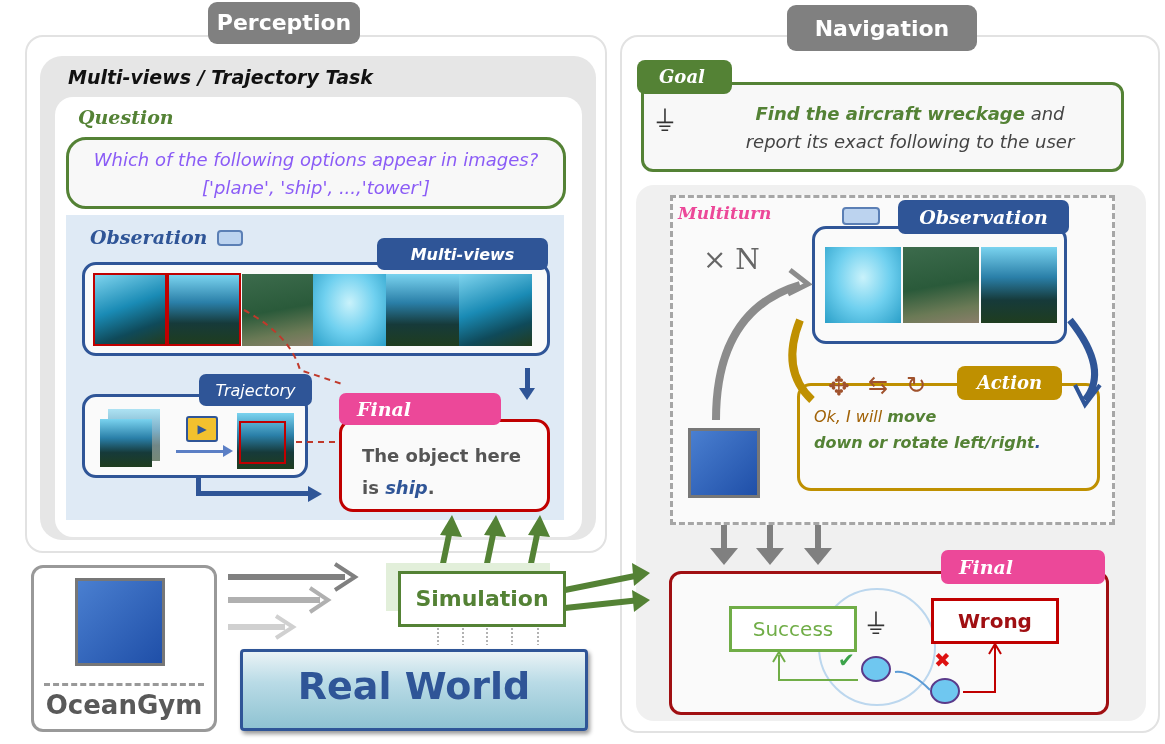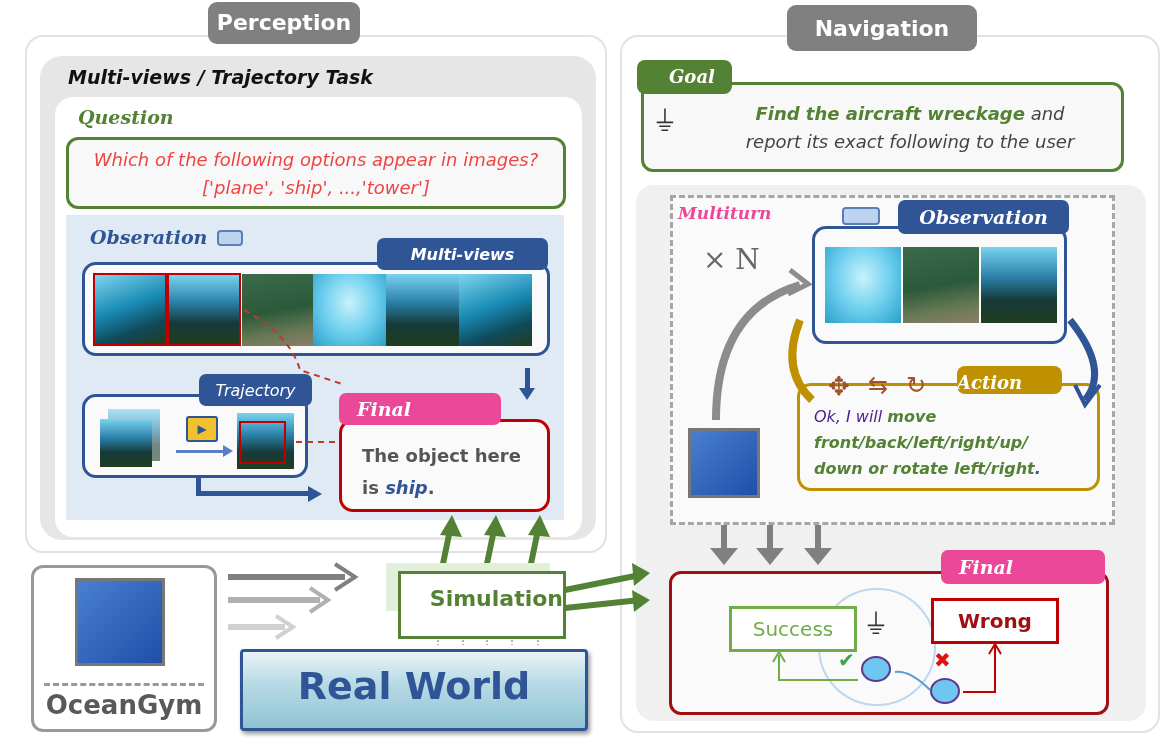--- a/index.html
+++ b/index.html
@@ -20,21 +20,21 @@
 <body>
 
 <div class="panel" style="left:25px;top:35px;width:582px;height:518px"></div>
 <div class="tab-gray" style="left:208px;top:2px;width:152px;height:42px;line-height:42px">Perception</div>
 
 <div class="abs" style="left:40px;top:56px;width:556px;height:484px;background:#e6e6e6;border-radius:22px"></div>
 <div class="abs" style="left:68px;top:66px;font-size:19px;font-weight:bold;font-style:italic;color:#111">Multi-views / Trajectory Task</div>
 
 <div class="abs" style="left:55px;top:97px;width:527px;height:440px;background:#fff;border-radius:18px"></div>
 <div class="abs serif-it" style="left:78px;top:106px;font-size:19px;color:#548235">Question</div>
-<div class="abs" style="left:66px;top:137px;width:500px;height:72px;border:3px solid #548235;border-radius:12px;background:#f8f8f8;text-align:center;color:#ef4444;font-size:18px;font-style:italic;padding-top:6px;line-height:28px">
+<div class="abs" style="left:66px;top:137px;width:500px;height:72px;border:3px solid #548235;border-radius:20px;background:#f8f8f8;text-align:center;color:#8b5cf6;font-size:18px;font-style:italic;padding-top:6px;line-height:28px">
   <div>Which of the following options appear in images?</div>
   <div>['plane', 'ship', ...,'tower']</div>
 </div>
 
 <div class="abs" style="left:66px;top:215px;width:498px;height:305px;background:#dfeaf5"></div>
 <div class="abs serif-it" style="left:90px;top:226px;font-size:19px;color:#2f5597">Obseration</div>
 <span class="abs" style="left:217px;top:230px;width:26px;height:16px;border:2px solid #5b7fb5;border-radius:4px;background:#bcd3ef"></span>
 
 <div class="abs" style="left:82px;top:262px;width:468px;height:94px;border:3px solid #2f5597;border-radius:14px;background:#fafafa"></div>
 <div class="label-blue comic" style="left:377px;top:238px;width:171px;height:32px;line-height:34px;font-size:16px;font-weight:bold">Multi-views</div>
@@ -69,45 +69,44 @@
 <div class="abs" style="left:339px;top:419px;width:211px;height:93px;border:3px solid #c00000;border-radius:14px;background:#fafafa;padding:18px 0 0 20px;font-size:18px;font-weight:bold;color:#555;line-height:32px">
   <div>The object here</div>
   <div><span>is </span><span style="color:#2f5597;font-style:italic">ship</span><span>.</span></div>
 </div>
 <div class="label-red serif-it" style="left:339px;top:393px;width:162px;height:32px;line-height:32px;font-size:19px;padding-left:18px">Final</div>
 
 <div class="panel" style="left:620px;top:35px;width:540px;height:698px"></div>
 <div class="tab-gray" style="left:787px;top:5px;width:190px;height:46px;line-height:48px">Navigation</div>
 
 <div class="abs" style="left:641px;top:82px;width:483px;height:90px;border:3px solid #548235;border-radius:12px;background:#f8f8f8"></div>
-<div class="abs serif-it" style="left:637px;top:60px;width:95px;height:34px;line-height:34px;background:#548235;color:#fff;border-radius:8px;padding-left:32px;font-size:18px">Goal</div>
+<div class="abs serif-it" style="left:637px;top:60px;width:95px;height:34px;line-height:34px;background:#548235;color:#fff;border-radius:8px;padding-left:22px;font-size:18px">Goal</div>
 <span class="abs" style="left:655px;top:105px;font-size:28px;color:#333">⏚</span>
 <div class="abs" style="left:700px;top:100px;width:420px;text-align:center;font-size:18px;font-style:italic;color:#444;line-height:28px">
   <div><span style="color:#548235;font-weight:bold">Find the aircraft wreckage</span><span> and</span></div>
   <div>report its exact following to the user</div>
 </div>
 
 <div class="abs" style="left:636px;top:185px;width:510px;height:536px;background:#f0f0f0;border-radius:18px"></div>
 <div class="abs" style="left:670px;top:195px;width:445px;height:330px;border:3px dashed #a6a6a6;background:#fafafa"></div>
 <div class="abs serif-it" style="left:678px;top:203px;font-size:17px;color:#ec4899">Multiturn</div>
 <div class="abs" style="left:703px;top:243px;font-size:28px;color:#666;font-family:'DejaVu Serif',serif">× N</div>
 
 <div class="abs" style="left:812px;top:226px;width:255px;height:118px;border:3px solid #2f5597;border-radius:14px;background:#fafafa"></div>
 <div class="label-blue serif-it" style="left:898px;top:200px;width:171px;height:34px;line-height:34px;font-size:19px">Observation</div>
 <span class="abs" style="left:842px;top:207px;width:38px;height:18px;border:2px solid #5b7fb5;border-radius:4px;background:#bcd3ef"></span>
 <div class="img l" style="left:825px;top:247px;width:76px;height:76px"></div>
 <div class="img g" style="left:903px;top:247px;width:76px;height:76px"></div>
 <div class="img d" style="left:981px;top:247px;width:76px;height:76px"></div>
 
 <div class="abs" style="left:797px;top:383px;width:303px;height:108px;border:3px solid #bf9000;border-radius:14px;background:#fafafa;padding:18px 0 0 14px;font-size:16px;font-style:italic;line-height:26px;color:#548235;font-weight:bold">
-  <div><span style="color:#4c1d95;font-weight:normal">Ok,  I will </span><span>move</span></div>
-  <div>front/back/left/right/up/</div>
+  <div><span style="color:#a16207;font-weight:normal">Ok,  I will </span><span>move</span></div>
   <div><span>down or rotate left/right</span><span style="color:#2f5597">.</span></div>
 </div>
-<div class="abs serif-it" style="left:957px;top:366px;width:105px;height:28px;line-height:34px;background:#bf9000;color:#fff;border-radius:8px;text-align:left;font-size:18px">Action</div>
+<div class="abs serif-it" style="left:957px;top:366px;width:105px;height:34px;line-height:34px;background:#bf9000;color:#fff;border-radius:8px;text-align:center;font-size:18px">Action</div>
 <span class="abs" style="left:828px;top:371px;font-size:26px;color:#a0522d">✥</span>
 <span class="abs" style="left:868px;top:371px;font-size:24px;color:#a0522d">⇆</span>
 <span class="abs" style="left:906px;top:371px;font-size:24px;color:#a0522d">↻</span>
 
 <svg class="abs" style="left:0;top:0" width="1165" height="744">
   <path d="M 716 420 Q 716 310 800 285" fill="none" stroke="#8c8c8c" stroke-width="8"></path>
   <path d="M 790 270 L 808 284 L 788 294" fill="none" stroke="#8c8c8c" stroke-width="5"></path>
   <path d="M 812 400 Q 780 370 800 320" fill="none" stroke="#bf9000" stroke-width="8"></path>
   <path d="M 1070 320 Q 1110 370 1085 400" fill="none" stroke="#2f5597" stroke-width="7"></path>
   <path d="M 1075 385 L 1085 405 L 1100 385" fill="none" stroke="#2f5597" stroke-width="4"></path>
@@ -170,16 +169,16 @@
   </g>
   <g stroke="#999" stroke-width="1.5" stroke-dasharray="2,2" fill="none">
     <path d="M 438 620 L 438 645"></path>
       <path d="M 463 620 L 463 645"></path>
       <path d="M 487 620 L 487 645"></path>
       <path d="M 512 620 L 512 645"></path>
       <path d="M 538 620 L 538 645"></path>
   </g>
 </svg>
 <div class="abs" style="left:386px;top:563px;width:164px;height:48px;background:#e2efda"></div>
-<div class="abs" style="left:398px;top:571px;width:168px;height:68px;border:3px solid #548235;background:#fff;color:#548235;font-weight:bold;font-size:22px;text-align:right;line-height:50px">Simulation</div>
+<div class="abs" style="left:398px;top:571px;width:168px;height:56px;border:3px solid #548235;background:#fff;color:#548235;font-weight:bold;font-size:22px;text-align:center;line-height:50px">Simulation</div>
 
 <div class="abs" style="left:240px;top:649px;width:348px;height:82px;border:3px solid #2f5597;border-radius:4px;background:linear-gradient(180deg,#eaf3f6 0%,#b9dbe6 40%,#8fc3d2 100%);box-shadow:2px 3px 4px #999"></div>
 <div class="abs" style="left:240px;top:664px;width:348px;text-align:center;font-size:38px;font-weight:bold;color:#2f5597">Real World</div>
 
 </body></html>

